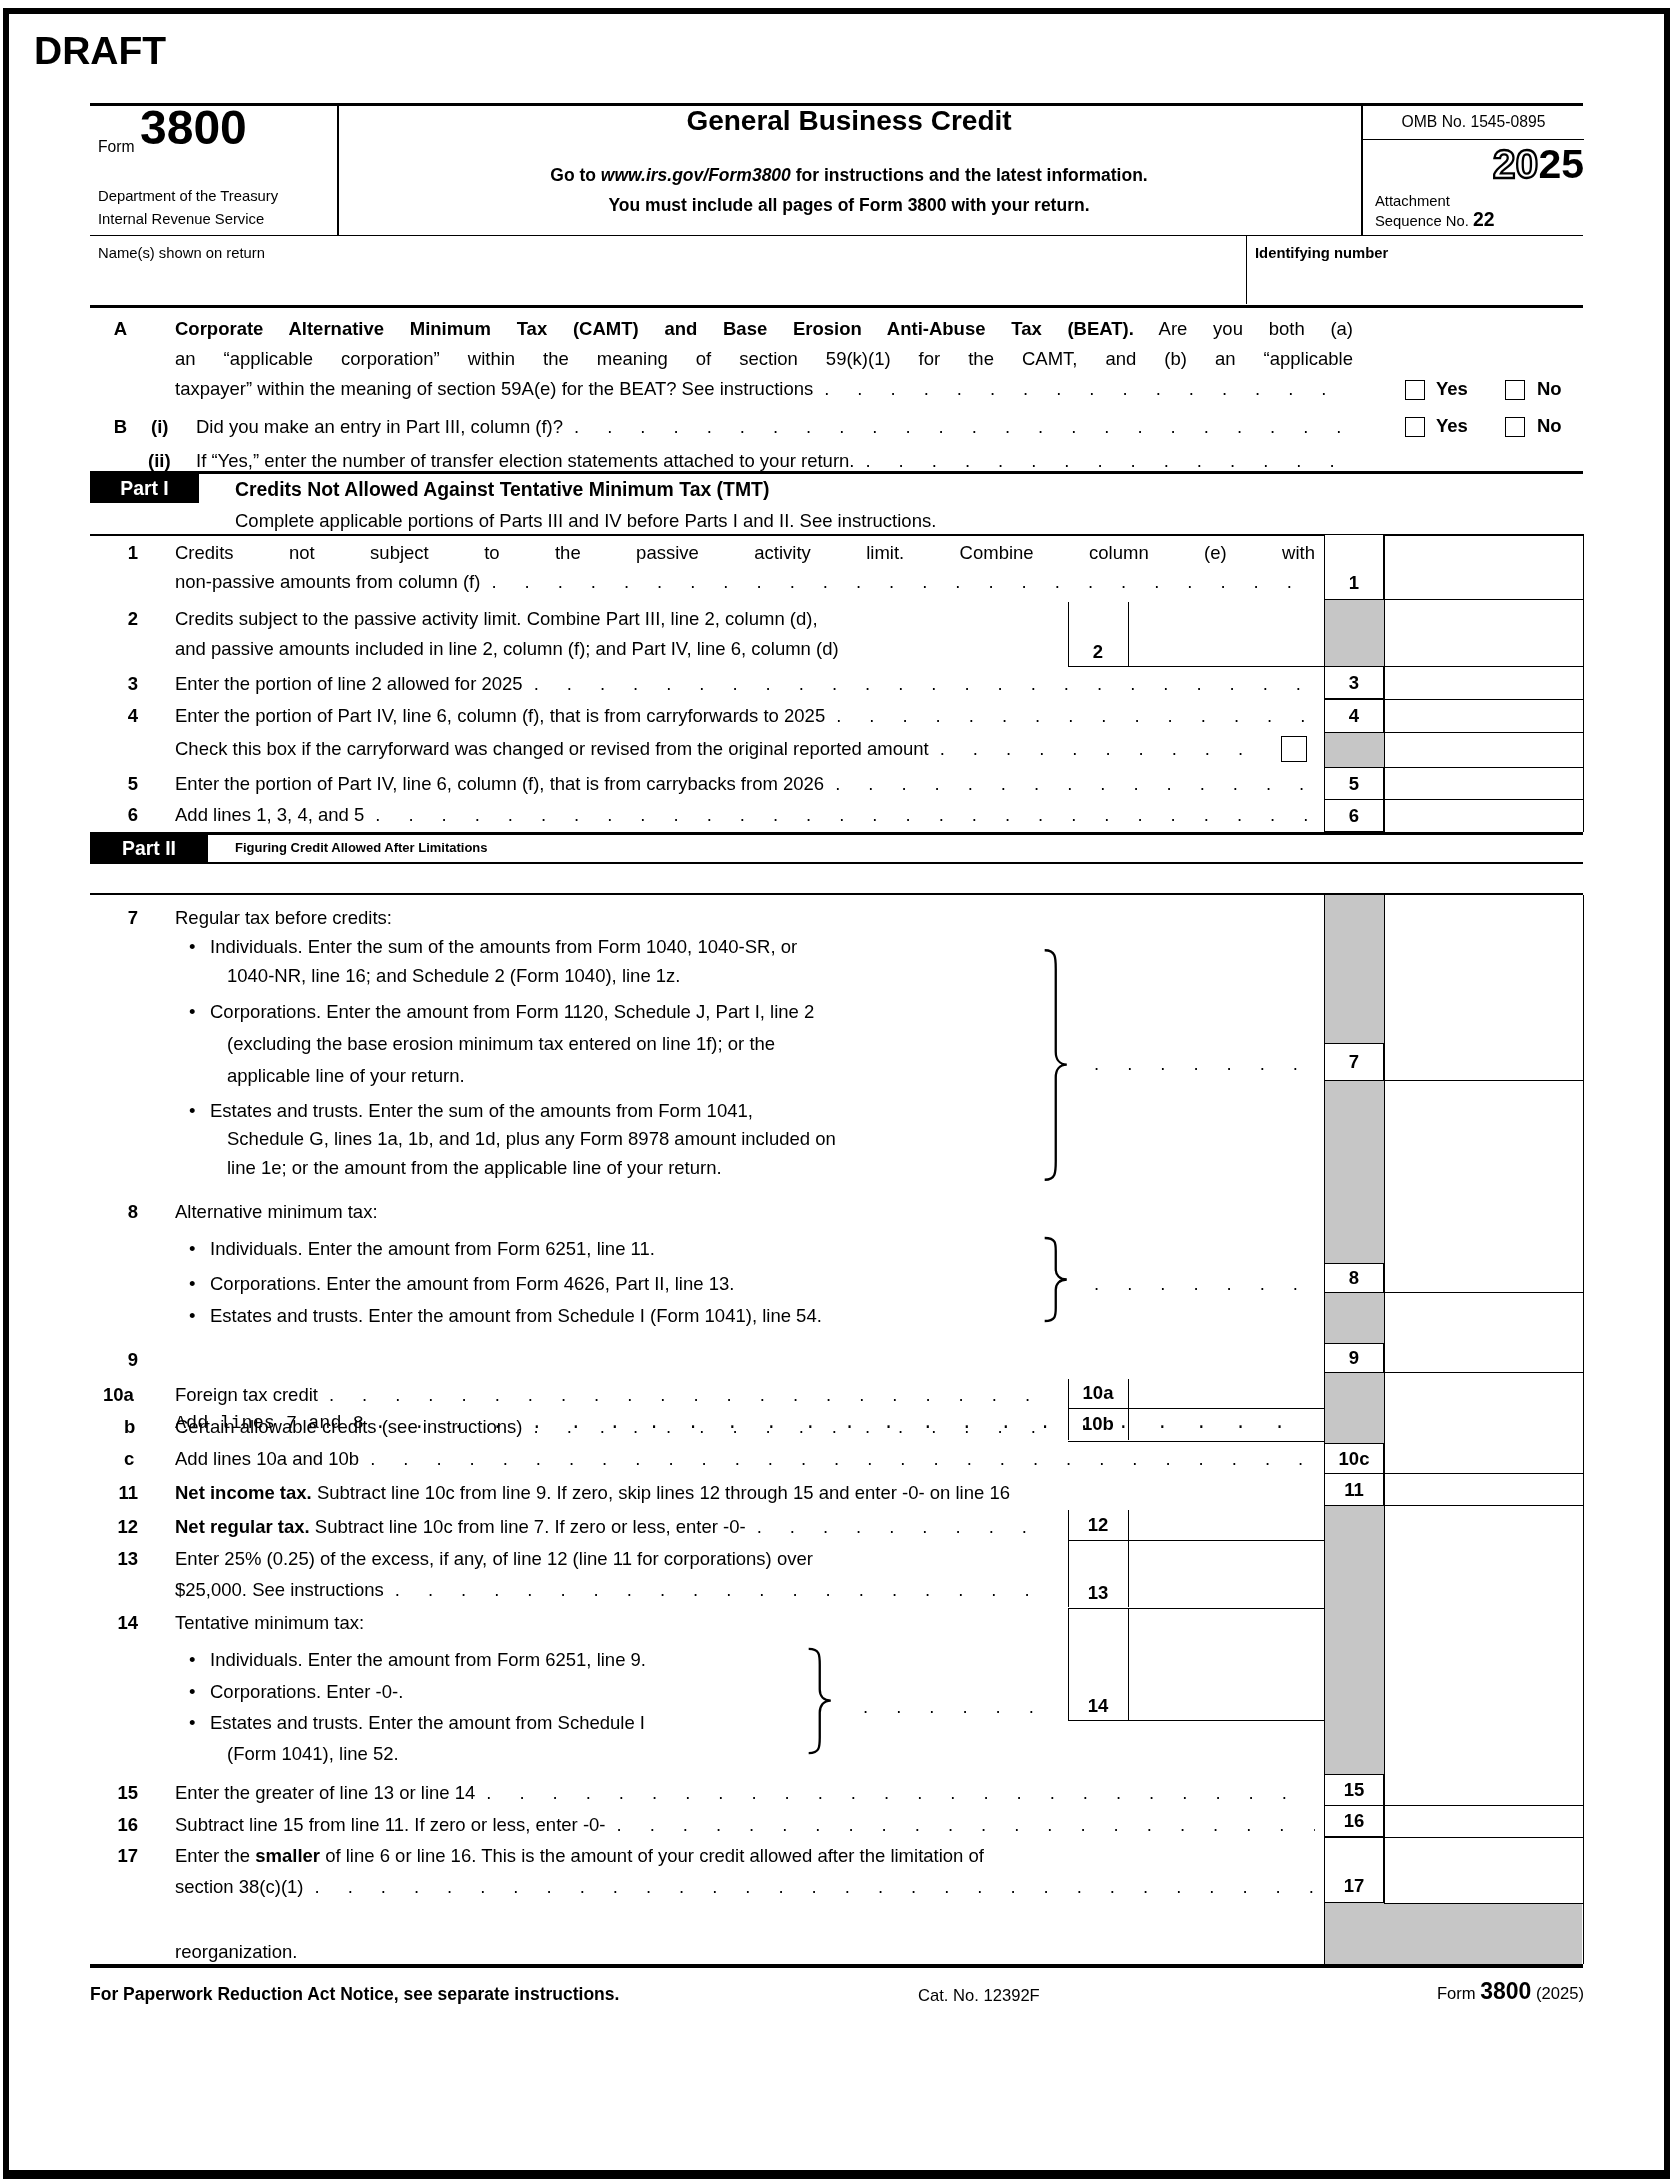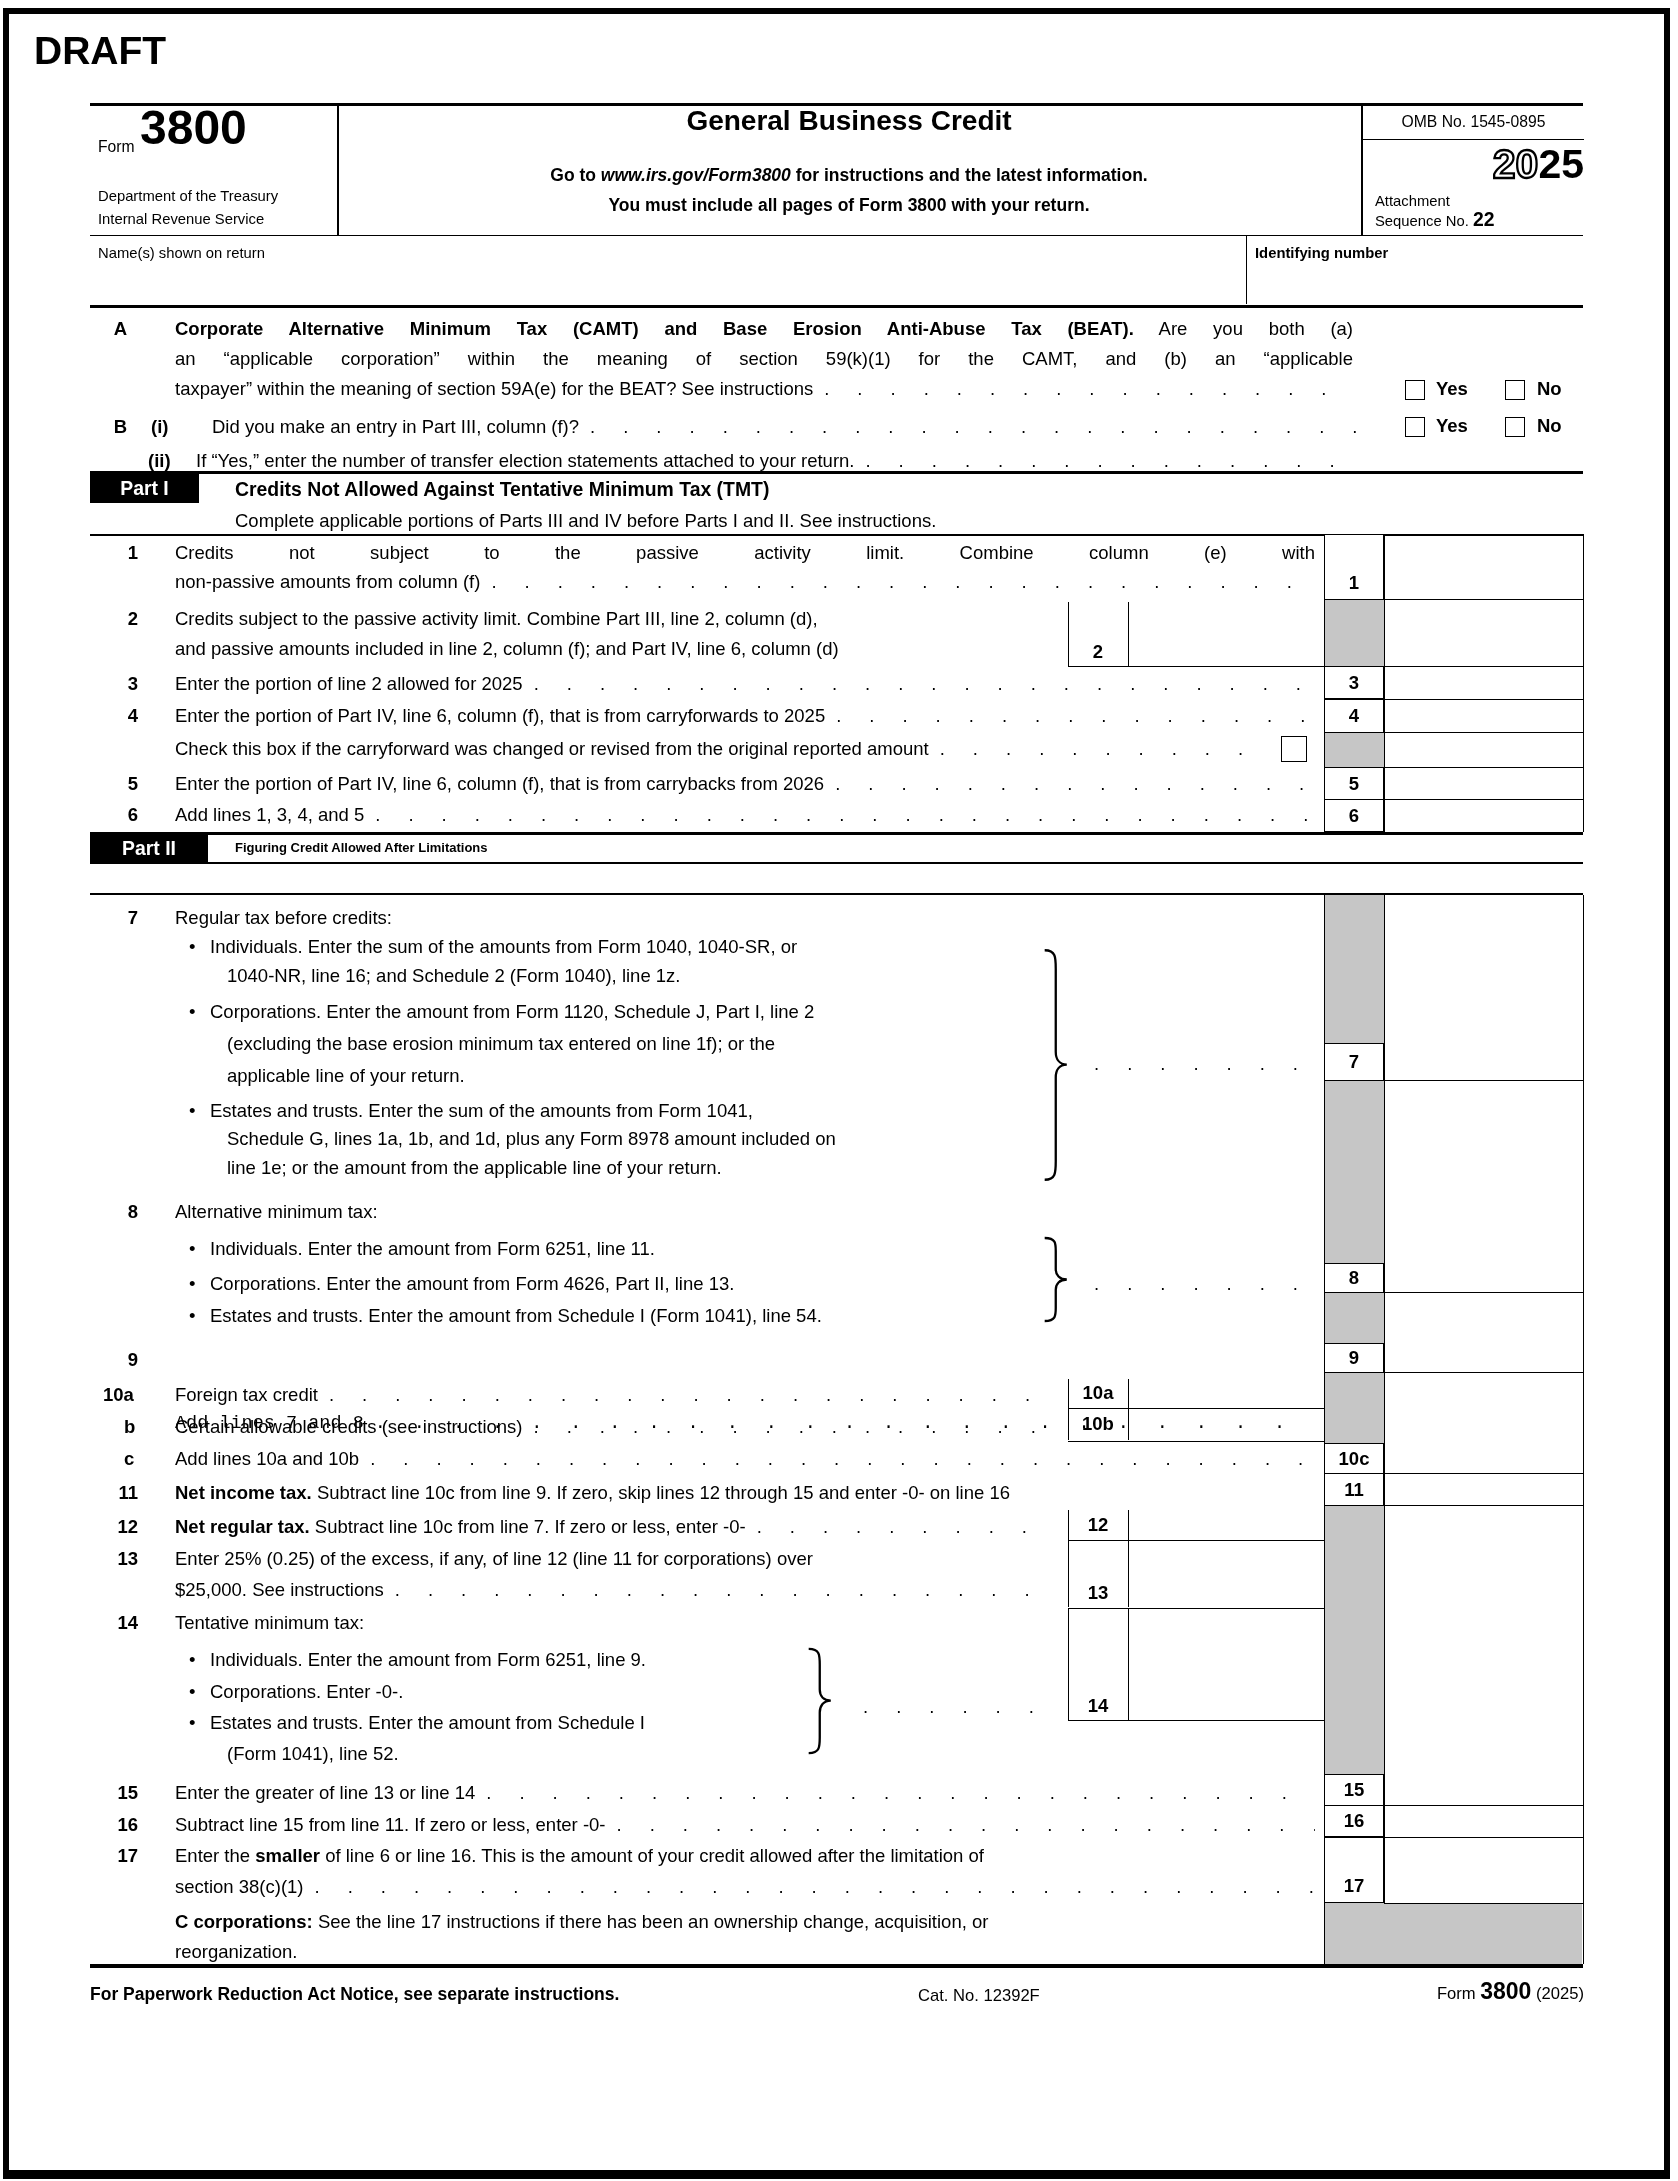--- a/index.html
+++ b/index.html
@@ -84,21 +84,21 @@
     <span class="tx">taxpayer” within the meaning of section 59A(e) for the BEAT? See instructions</span>
     <span class="leaders">................................................................................</span>
   </div>
   <div class="chk" style="left:1405px;top:380px;"></div>
   <div class="chklab" style="left:1436px;top:377px;">Yes</div>
   <div class="chk" style="left:1505px;top:380px;"></div>
   <div class="chklab" style="left:1537px;top:377px;">No</div>
 
   <div class="num" style="left:90px;top:415px;width:37px;">B</div>
   <div class="t b" style="left:151px;top:415px;">(i)</div>
-  <div class="lrow" style="left:196px;top:415px;width:1157px;margin-left:16px;">
+  <div class="lrow" style="left:196px;top:415px;width:1157px;">
     <span class="tx">Did you make an entry in Part III, column (f)?</span>
     <span class="leaders">................................................................................</span>
   </div>
   <div class="chk" style="left:1405px;top:417px;"></div>
   <div class="chklab" style="left:1436px;top:414px;">Yes</div>
   <div class="chk" style="left:1505px;top:417px;"></div>
   <div class="chklab" style="left:1537px;top:414px;">No</div>
 
   <div class="t b" style="left:148px;top:449px;">(ii)</div>
   <div class="lrow" style="left:196px;top:449px;width:1157px;">
@@ -353,24 +353,20 @@
   </div>
   <div class="lrow" style="left:175px;top:1875px;width:1140px;">
     <span class="tx">section 38(c)(1)</span>
     <span class="leaders">................................................................................</span>
   </div>
   <div class="cell bot" style="top:1837px;height:66px;">17</div>
   <div class="hl" style="left:1384px;top:1903px;width:199px;"></div>
   <div class="amt" style="left:1386px;top:1838px;width:196px;height:62px;"></div>
 
   <div class="graycell" style="left:1325px;top:1904px;width:257px;height:60px;"></div>
-  <div class="t" style="left:175px;top:1910px;">
-    <span class="b">C corporations:</span>
-    <span>See the line 17 instructions if there has been an ownership change, acquisition, or</span>
-  </div>
   <div class="t" style="left:175px;top:1940px;">reorganization.</div>
 
   <div class="hl" style="left:90px;top:1964px;width:1493px;height:3.7px;"></div>
   <div class="t b" style="left:90px;top:1982px;font-size:17.5px;">For Paperwork Reduction Act Notice, see separate instructions.</div>
   <div class="t" style="left:918px;top:1984px;font-size:16.6px;">Cat. No. 12392F</div>
   <div class="abs" style="left:1292px;top:1977px;width:292px;text-align:right;font-size:16.6px;line-height:28px;">
     <span>Form</span>
     <span class="b" style="font-size:23px;">3800</span>
     <span>(2025)</span>
   </div>

